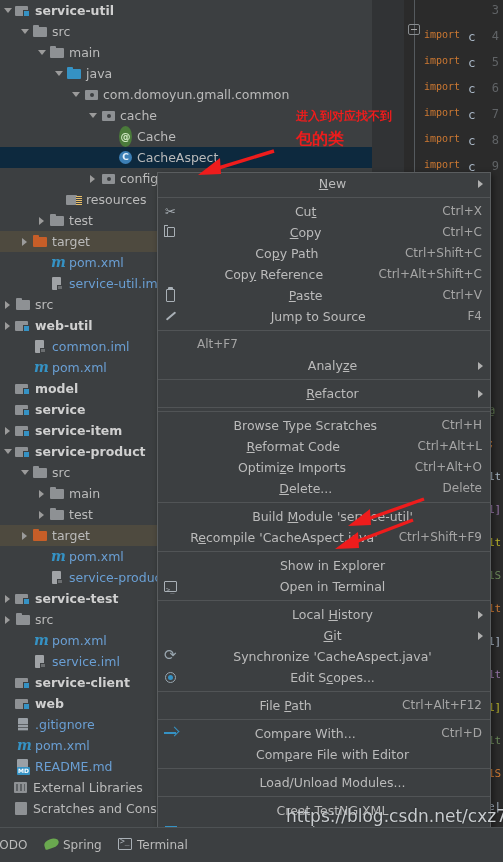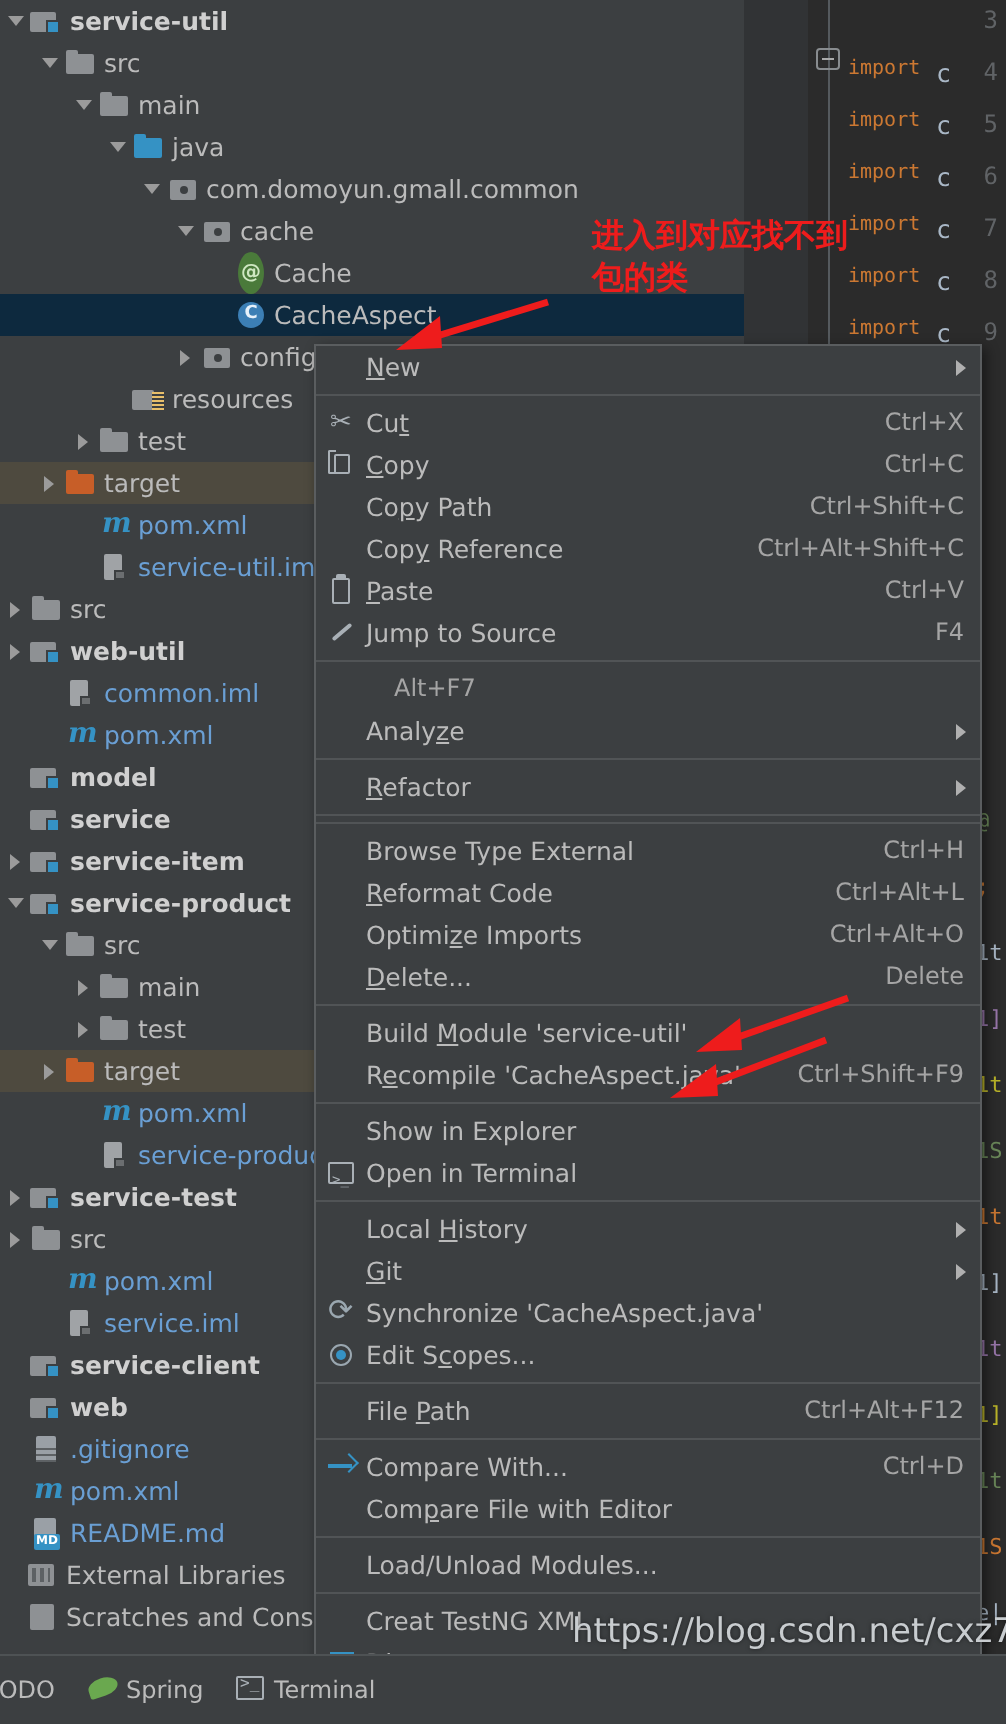--- a/index.html
+++ b/index.html
@@ -186,21 +186,21 @@
   }
 
   
   #context-menu{
     position:absolute;left:157px;top:172px;width:334px;
     background:#3c3f41;border:1px solid #5a5d5f;box-sizing:border-box;
     box-shadow:2px 2px 6px rgba(0,0,0,.45);
   }
   .mi{
     position:relative;height:21px;line-height:21px;display:flex;align-items:center;
-    padding-left:25px;padding-right:8px;white-space:nowrap;
+    padding-left:25px;padding-right:8px;white-space:nowrap;text-align:center;
   }
   .mi .mlabel{font-size:12.5px;color:#bbbbbb;flex:1;}
   .mi .mkey{font-size:12px;color:#a5a5a5;margin-left:14px;}
   .mi .micon{
     position:absolute;left:5px;top:0;width:16px;height:21px;
   }
   .mi .sub{
     position:absolute;right:7px;top:7px;
     border-left:5px solid #b0b0b0;border-top:4px solid transparent;border-bottom:4px solid transparent;
   }
@@ -628,21 +628,21 @@
       <span class="sub"></span>
     </div>
     <div class="msep"></div>
     <div class="mi">
       <span class="mlabel"><span class="mn">R</span>efactor</span>
       <span class="sub"></span>
     </div>
     <div class="msep"></div>
     <div class="msep"></div>
     <div class="mi">
-      <span class="mlabel">Browse Type External</span>
+      <span class="mlabel">Browse Type Scratches</span>
       <span class="mkey">Ctrl+H</span>
     </div>
     <div class="mi">
       <span class="mlabel"><span class="mn">R</span>eformat Code</span>
       <span class="mkey">Ctrl+Alt+L</span>
     </div>
     <div class="mi">
       <span class="mlabel">Optimi<span class="mn">z</span>e Imports</span>
       <span class="mkey">Ctrl+Alt+O</span>
     </div>
@@ -705,21 +705,21 @@
     <div class="mi">
       <span class="mlabel">Creat TestNG XML</span>
     </div>
     <div class="mi">
       <span class="micon g-diagram"></span>
       <span class="mlabel">Diagrams</span>
       <span class="sub"></span>
     </div>
   </div>
 
-<div class="red-text" style="left:296px;top:108px;font-size:16px;text-align:right;">进入到对应找不到</div>
+<div class="red-text" style="left:296px;top:108px;font-size:12px;text-align:right;">进入到对应找不到</div>
 <div class="red-text" style="left:296px;top:129px;font-size:16px;">包的类</div>
 
 <svg class="arrow-svg" style="left:190px;top:148px;" width="85" height="34" viewBox="0 0 85 34">
   <path d="M84 3 L22 22" stroke="#ee1c1c" stroke-width="3.4" fill="none"></path>
   <path d="M8 27 L30 10 L31 26 Z" fill="#ee1c1c"></path>
 </svg>
 
 <svg class="arrow-svg" style="left:336px;top:496px;" width="90" height="36" viewBox="0 0 90 36">
   <path d="M88 3 L26 25" stroke="#ee1c1c" stroke-width="3.4" fill="none"></path>
   <path d="M12 30 L34 13 L35 29 Z" fill="#ee1c1c"></path>

